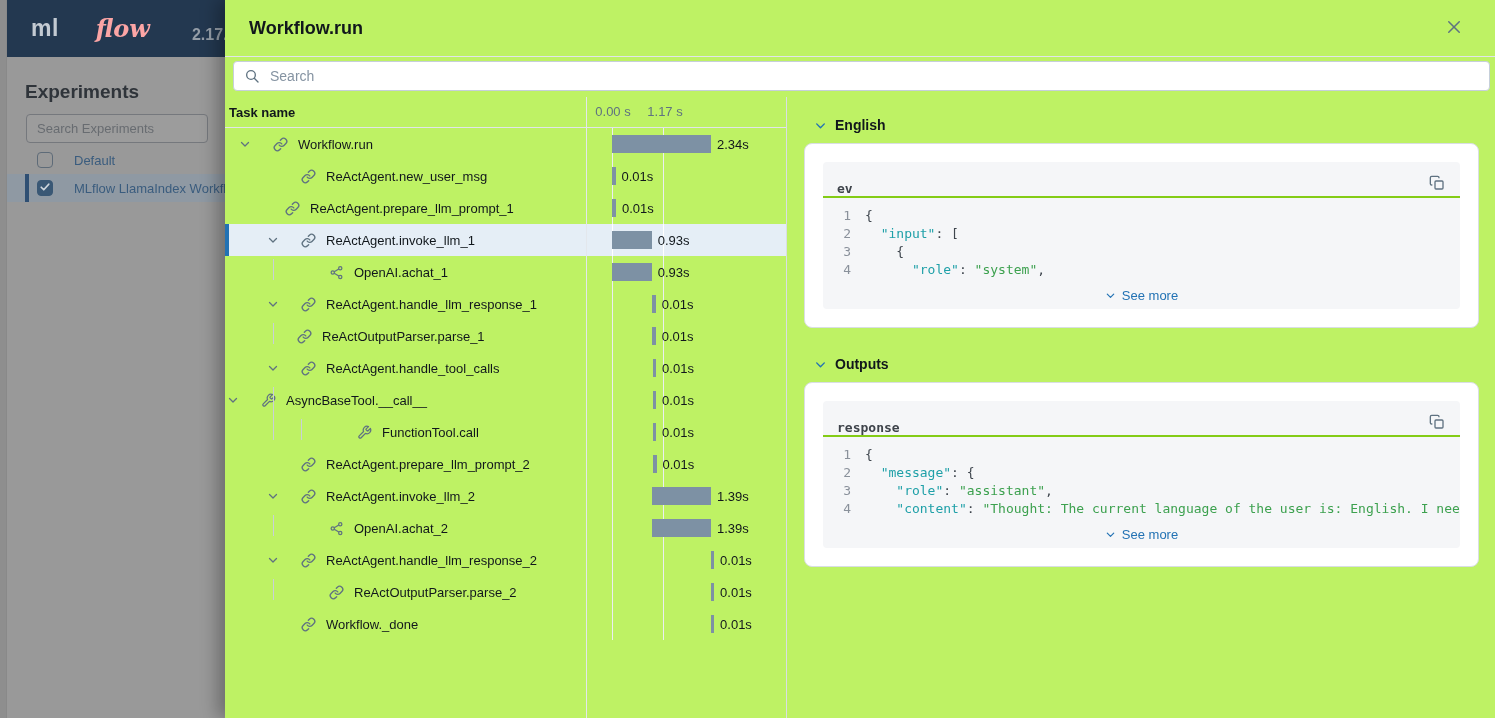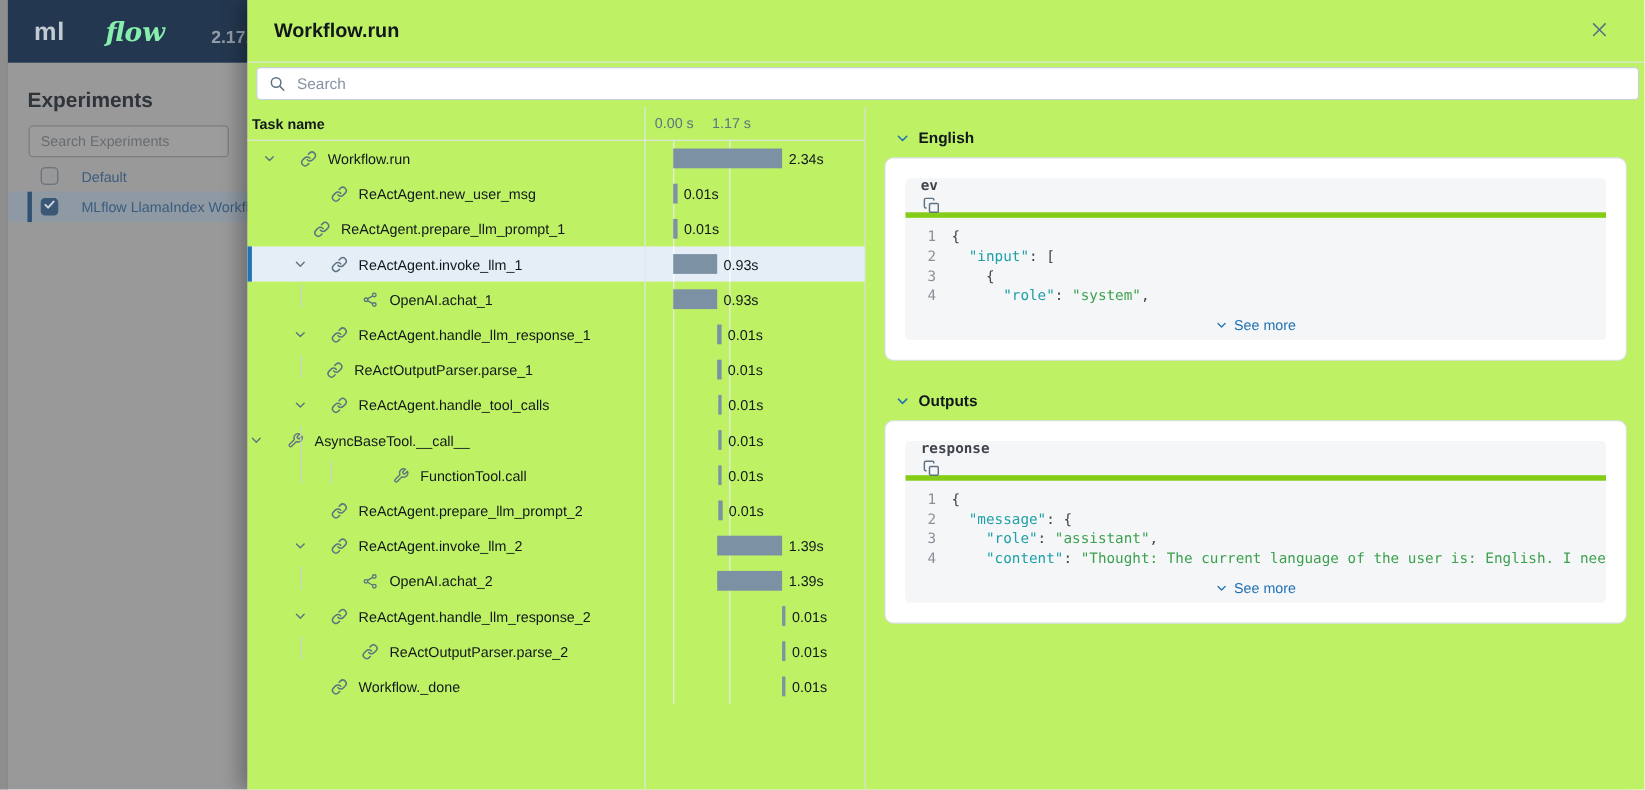--- a/index.html
+++ b/index.html
@@ -8,21 +8,21 @@
   }
   *{box-sizing:border-box; margin:0; padding:0;}
   body{font-family:"Liberation Sans",sans-serif; color:#11171C;}
   .screen{position:relative; width:1495px; height:718px; overflow:hidden; background:#fff;}
 
   
   .underlay{position:absolute; left:0; top:0; width:225px; height:718px; background:#999999; overflow:hidden;}
   .edge-strip{position:absolute; left:0; top:0; width:7px; height:718px; background:#8E8E8E; border-right:1px solid #898989;}
   .undernav{position:absolute; left:0; top:0; width:225px; height:57px; background:#233850; display:flex; align-items:center; padding-left:31px;gap:36px;}
   .logo-ml{font-size:23px; font-weight:bold; color:#C3CAD2; letter-spacing:.5px;}
-  .logo-flow{font-family:"DejaVu Serif",serif; font-style:italic; font-weight:bold; font-size:24px; color:#86efac; margin-left:1px;}
+  .logo-flow{font-family:"DejaVu Serif",serif; font-style:italic; font-weight:bold; font-size:24px; color:#fca5a5; margin-left:1px;}
   .logo-ver{font-size:16px; color:#949DA7; margin-left:6px; margin-top:12px;font-weight:bold;}
   .undersb{position:absolute; left:7px; top:57px; right:0; bottom:0;}
   .sb-title{font-size:19px; font-weight:bold; color:#2F343A; margin:24px 0 0 18px;}
   .sb-search{display:block; margin:11px 0 0 19px; width:182px; height:29px; background:#9C9C9C; border:1px solid #75787D; border-radius:4px; font-size:13px; padding:0 10px; color:#3a3d41;}
   .sb-search::placeholder{color:#686C71;}
   .exp-list{margin-top:3px;}
   .exp-row{height:28px; display:flex; align-items:center; position:relative; padding-left:30px; white-space:nowrap; overflow:hidden; cursor:pointer;}
   .exp-row.selected{background:#8F99A3;}
   .exp-accent{position:absolute; left:18px; top:0; width:4px; height:100%; background:#2F4F73;}
   .cbox{width:16px; height:16px; border-radius:4px; border:1.5px solid #5E6B78; flex-shrink:0; display:flex; align-items:center; justify-content:center;}
@@ -63,21 +63,21 @@
   .dur{position:absolute; top:0; height:32px; display:flex; align-items:center; font-size:13px; color:#11171C; z-index:1;}
   .guide{position:absolute; width:1px; background:#C9D0D7; z-index:0;}
 
   
   .detailpane{flex:1; padding:20px 16px 0 17px; overflow:hidden;}
   .sec-head{display:flex; align-items:center; gap:8px; margin:0 0 10px 10px; cursor:pointer;}
   .sec-chev{color:var(--accent); display:flex;}
   .sec-title{font-size:14px; font-weight:bold; color:#11171C;}
   .card{border:1px solid #D9DEE4; border-radius:8px; padding:18px; margin-bottom:28px; background:#fff;}
   .codeblock{background:#F5F6F8; border-radius:4px; overflow:hidden;}
-  .cb-head{display:flex; align-items:flex-start; height:36px; padding:0 13px 0 14px; border-bottom:5px solid #84cc16;flex-direction:column;}
+  .cb-head{display:flex; align-items:flex-end; height:36px; padding:0 13px 0 14px; border-bottom:2px solid #84cc16;}
   .cb-title{font-family:"DejaVu Sans Mono",monospace; font-size:13px; font-weight:600; color:#3F444B; flex:1;}
   .copy-btn{background:none; border:none; color:#5F7281; cursor:pointer; display:flex; padding:2px;}
   .cb-body{padding:9px 0 2px 0; font-family:"DejaVu Sans Mono",monospace; font-size:13px; line-height:18px; white-space:pre; overflow:hidden;}
   .cline{display:flex;}
   .ln{width:28px; text-align:right; margin-right:14px; color:#8A919B; flex-shrink:0;}
   .ctext{white-space:pre;}
   .seg-p{color:var(--code-punct);} .seg-k{color:var(--code-key);} .seg-s{color:var(--code-string);}
   .see-more{display:flex; justify-content:center; align-items:center; gap:6px; height:28px; color:var(--accent); font-size:13px; cursor:pointer;}
 </style>
 </head>

